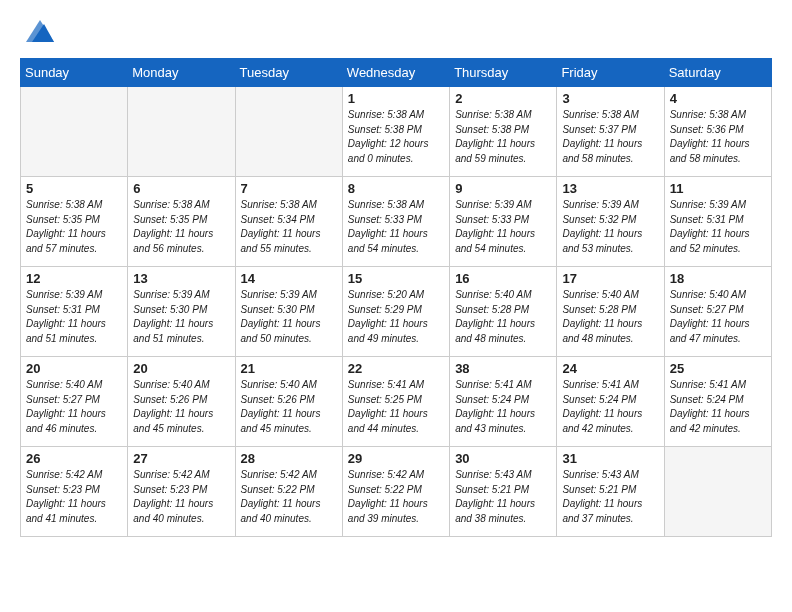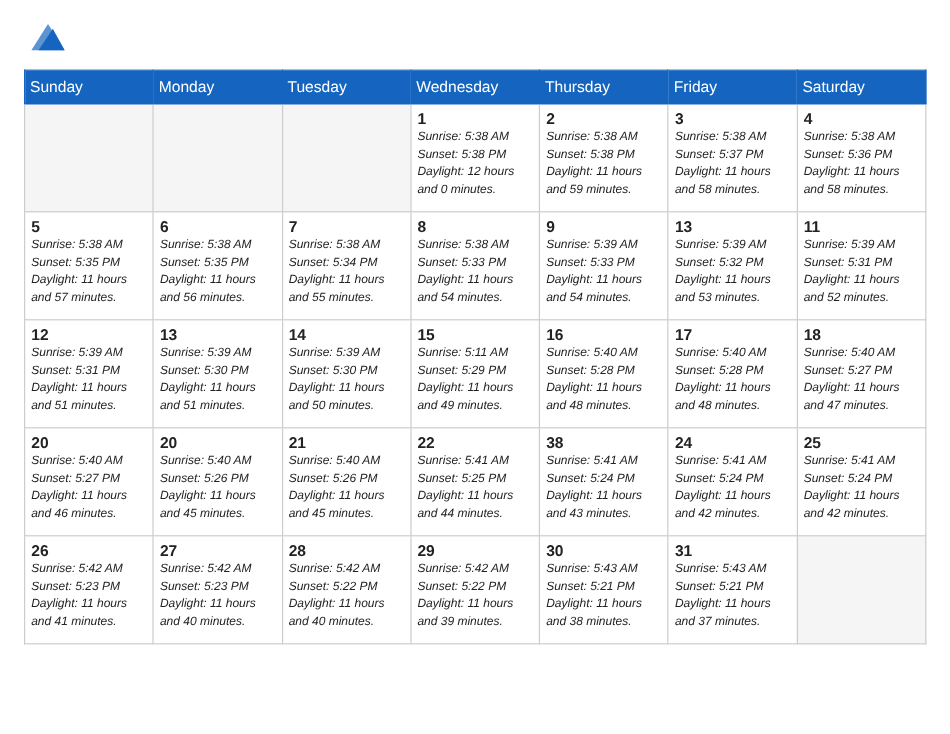--- a/index.html
+++ b/index.html
@@ -221,21 +221,21 @@
         </td>
         <td>
           <span class="day-num">14</span>
           <div class="day-info">Sunrise: 5:39 AM
 Sunset: 5:30 PM
 Daylight: 11 hours
 and 50 minutes.</div>
         </td>
         <td>
           <span class="day-num">15</span>
-          <div class="day-info">Sunrise: 5:11 AM
+          <div class="day-info">Sunrise: 5:20 AM
 Sunset: 5:29 PM
 Daylight: 11 hours
 and 49 minutes.</div>
         </td>
         <td>
           <span class="day-num">16</span>
           <div class="day-info">Sunrise: 5:40 AM
 Sunset: 5:28 PM
 Daylight: 11 hours
 and 48 minutes.</div>

